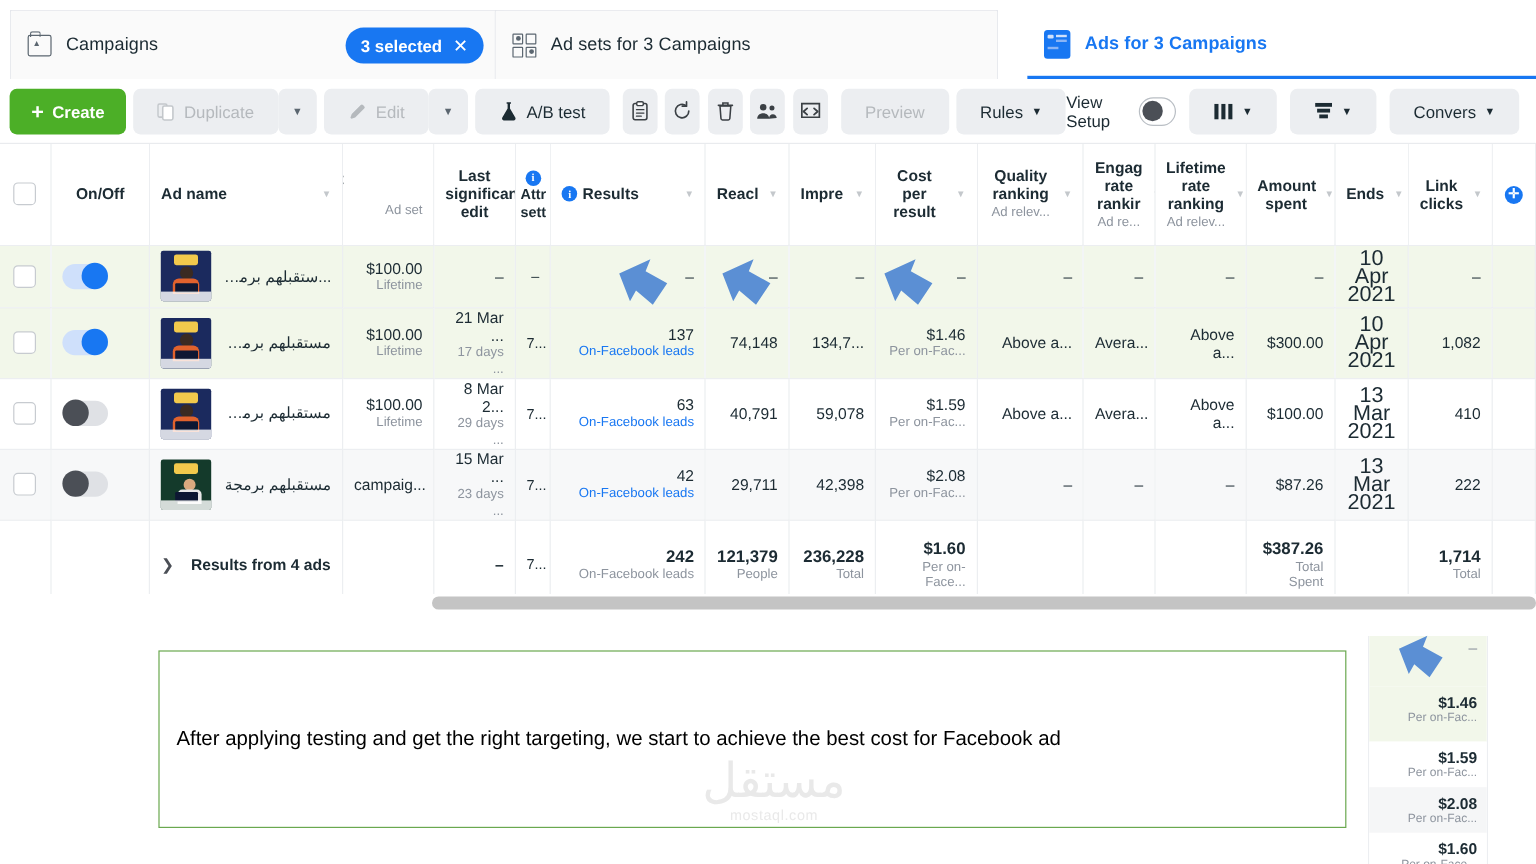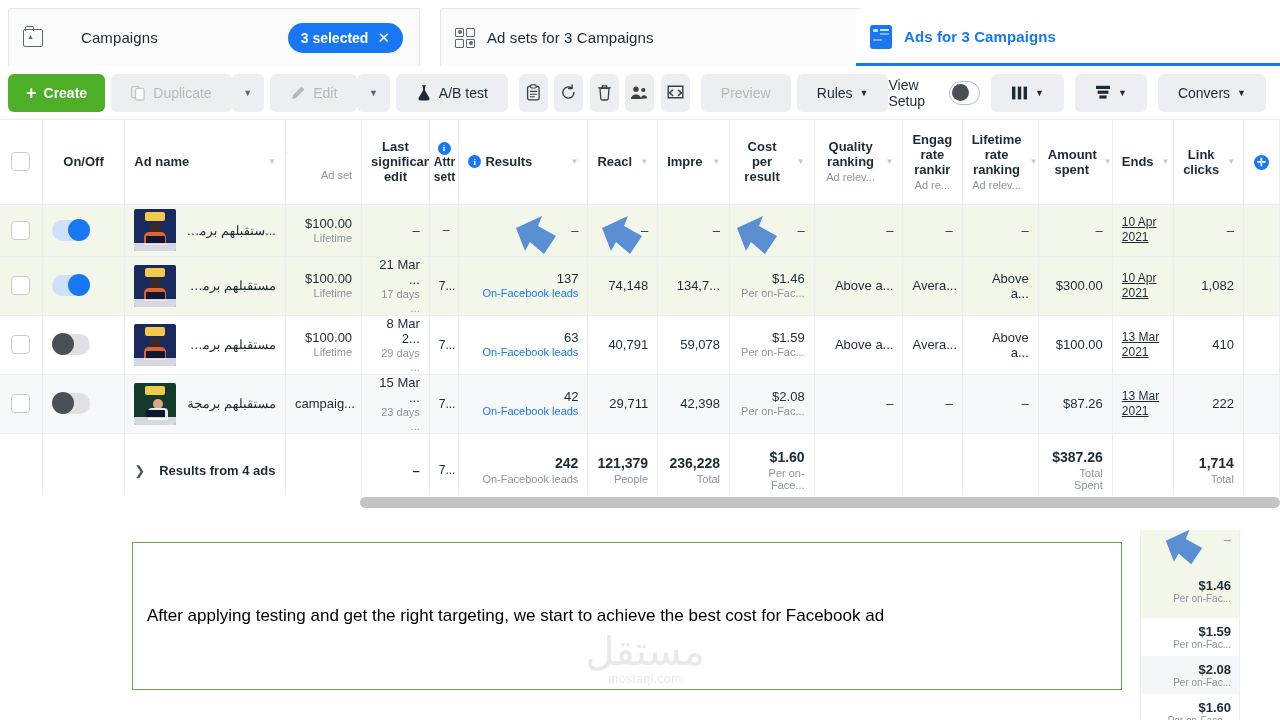--- a/index.html
+++ b/index.html
@@ -17,22 +17,22 @@
   }
   .tab {
     position: absolute; top: 8px; height: 58px;
     background: #fafafa;
     border: 1px solid #e4e6eb;
     border-bottom: none;
     display: flex; align-items: center;
     padding: 0 14px;
     border-radius: 2px 2px 0 0;
   }
-  .tab.t1 { left: 8px;  width: 412px; gap: 26px; }
-  .tab.t2 { left: 440px; width: 420px; }
+  .tab.t1 { left: 8px;  width: 412px; }
+  .tab.t2 { left: 412px; width: 420px; }
   .tab.t3 {
     left: 856px; width: 424px;
     background: #ffffff;
     border: none;
     border-bottom: 3px solid #1877f2;
     top: 10px; height: 56px;
   }
   .tab-label {
     font-size: 15px; color: #1c2b33; font-weight: 500;
     margin-left: 12px; letter-spacing: .1px;
@@ -208,21 +208,21 @@
   .thumb .lap { position:absolute; left:12px; top:27px; width:19px; height:8px; background:#0d1733; border-radius:1px; }
   .ad-name {
     font-size: 13px; color: #1c2b33;
     direction: rtl; text-align: right; white-space: nowrap;
     overflow: hidden; text-overflow: ellipsis; flex: 1;
   }
 
   .num { text-align: right; font-size: 13px; color: #1c2b33; }
   .sub { font-size: 11px; color: #8d949e; text-align: right; line-height: 14px; }
   .sub.link { color: #1877f2; }
-  .ctr { text-align: left; font-size: 12px; line-height: 15px; color:#1c2b33;text-decoration:underline; }
+  .ctr { text-align: center; font-size: 18px; line-height: 15px; color:#1c2b33; }
 
   tr.totals { height: 74px; background: #fff; }
   tr.totals td { border-bottom: 1px solid #d9dbdf; font-weight: 700; }
   .tot-num { text-align: right; font-size: 14px; font-weight: 700; color: #1c2b33; }
   .tot-sub { text-align: right; font-size: 11px; font-weight: 400; color: #8d949e; margin-top: 2px; }
   .expander { display: flex; align-items: center; gap: 14px; font-weight: 700; font-size: 13px; }
   .chev { font-size: 13px; color: #4b4f56; font-weight: 400; }
 
   .plus-round {
     width: 15px; height: 15px; border-radius: 50%; background: #1877f2;

